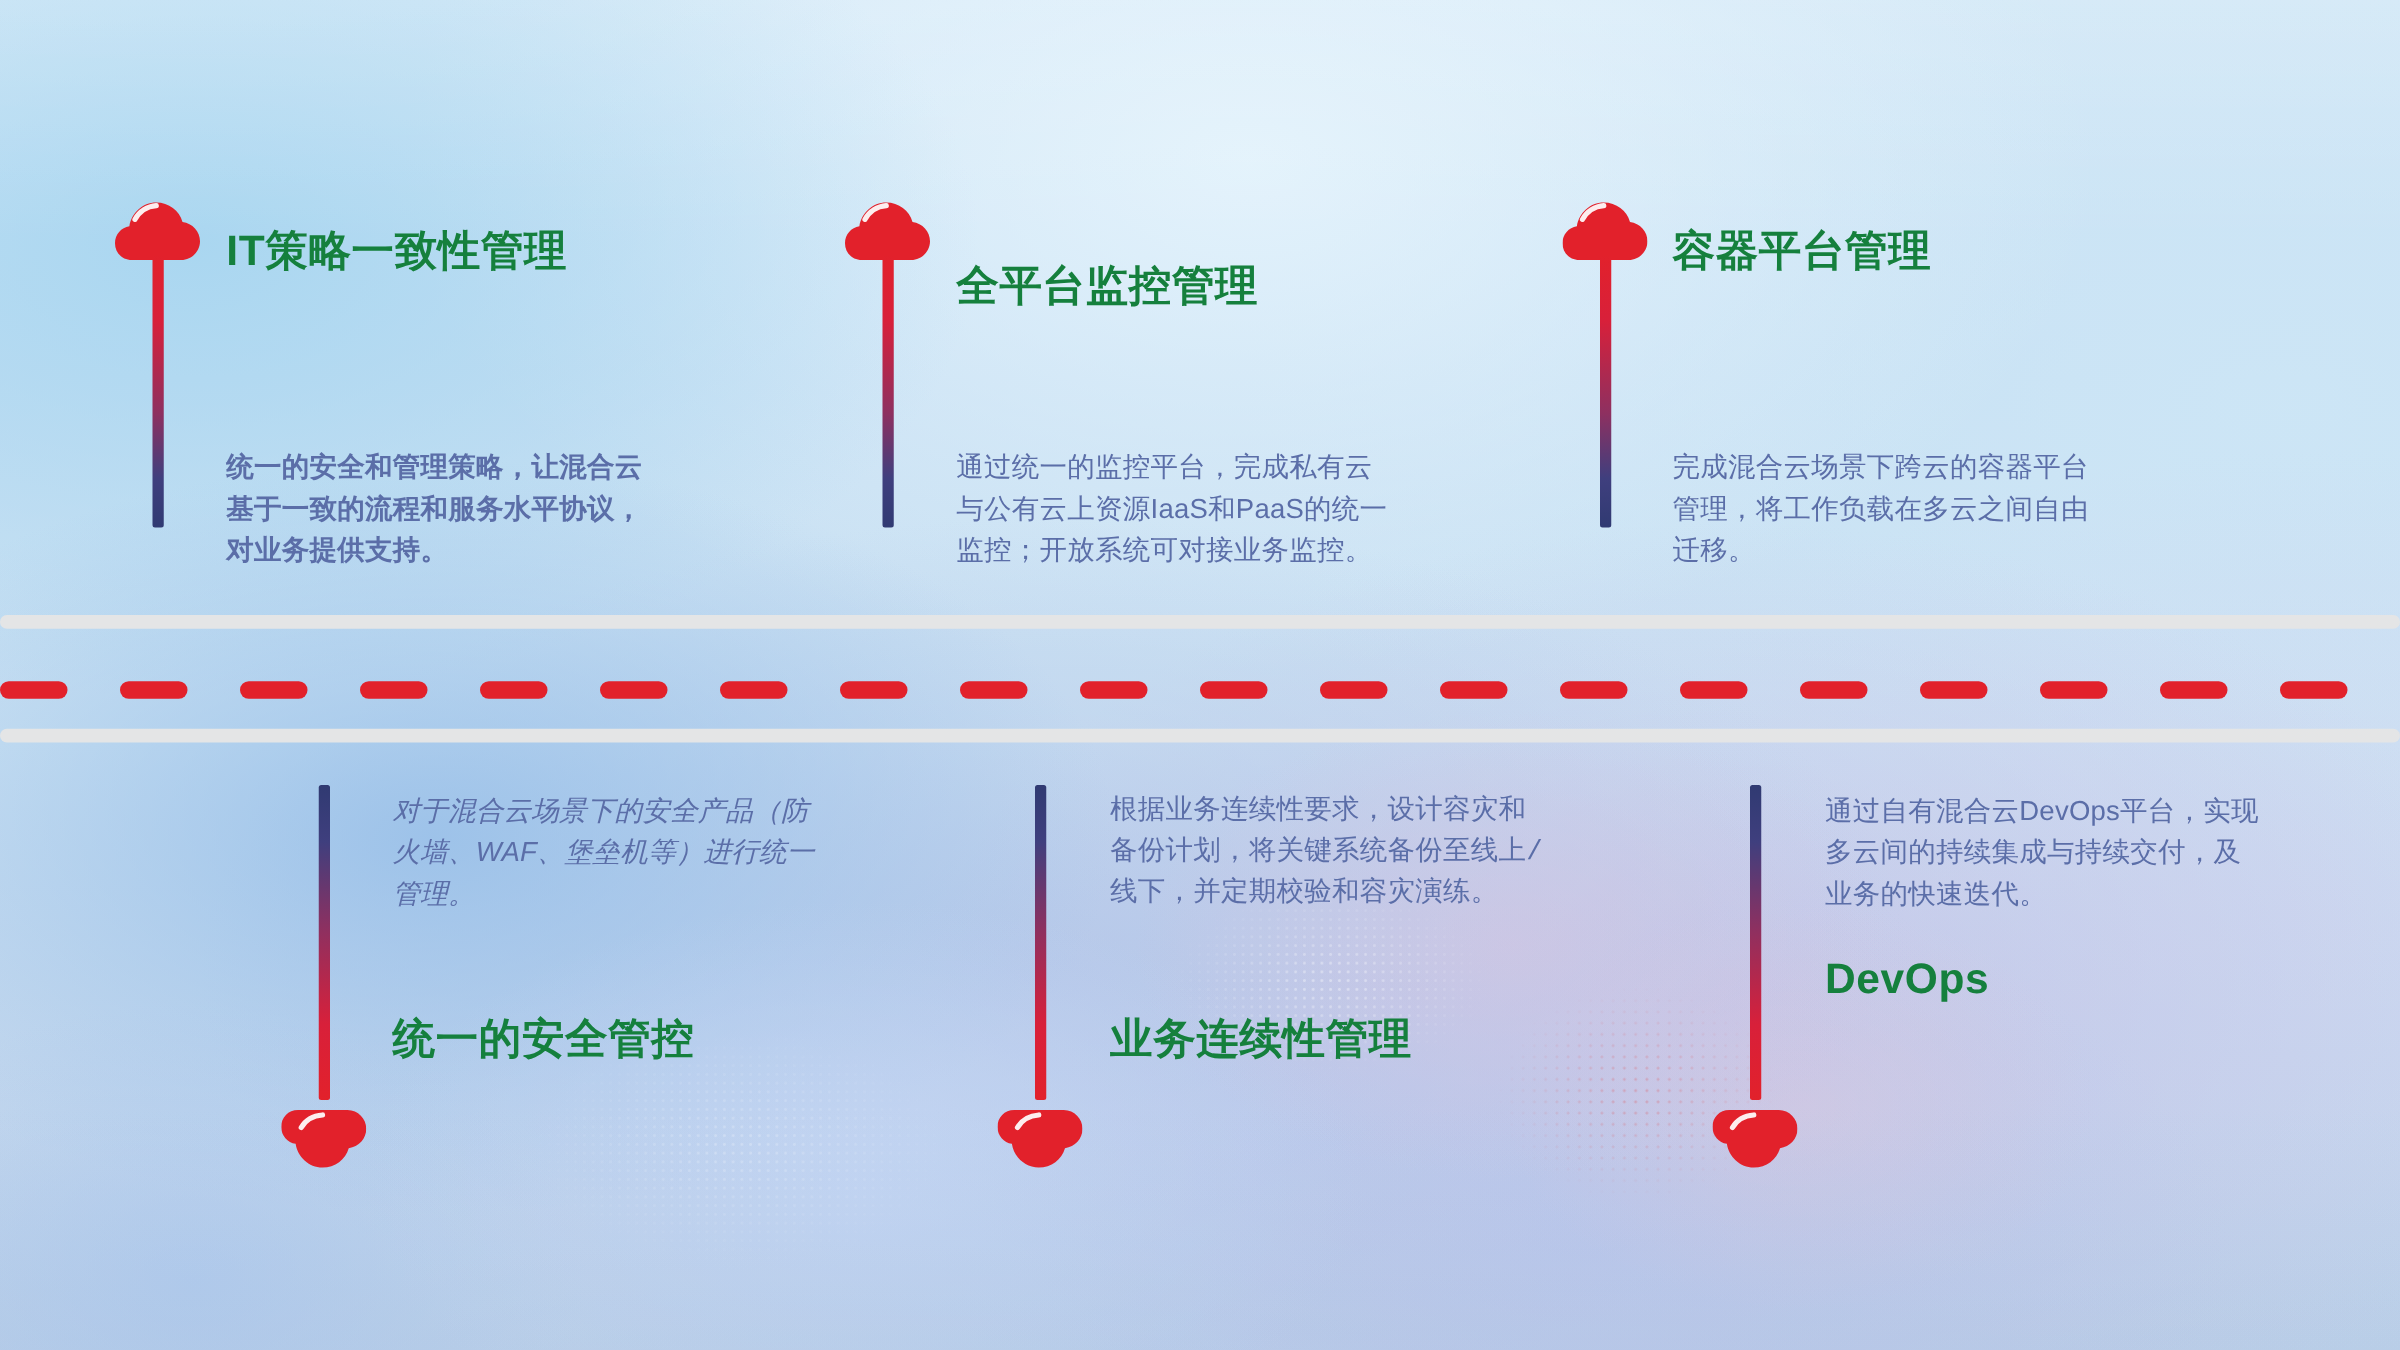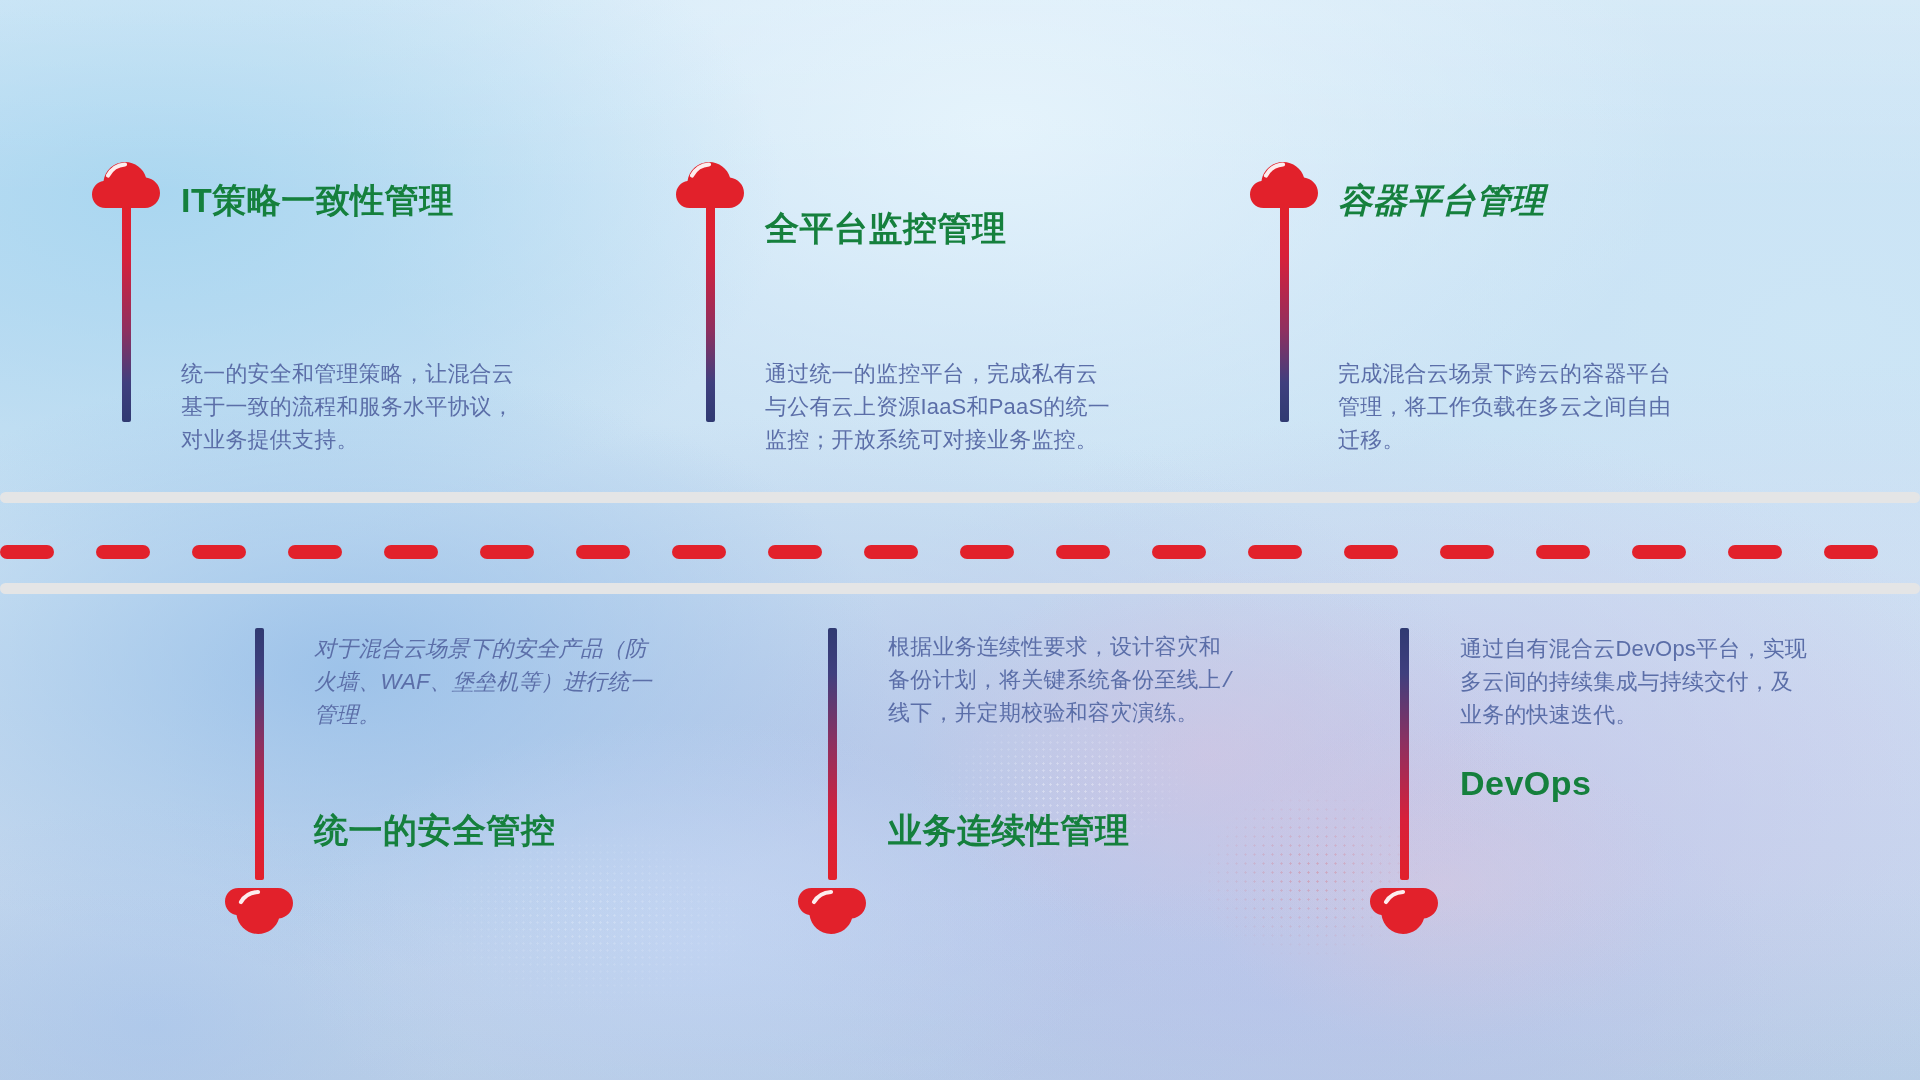--- a/index.html
+++ b/index.html
@@ -139,42 +139,42 @@
 <div class="rule bot"></div>
 
 <div class="col">
   <svg class="cloud" style="left:92px;top:158px;" viewBox="0 0 68 50">
     <path d="M13.5 50 C5.5 50 0 44 0 36.5 C0 29.5 5 24 11.5 23 C13 12.5 22 4 33 4
              C43 4 51.5 10.5 54 19.5 C62 20.5 68 27 68 35 C68 43 61.5 50 53 50 Z" fill="#e2212b"></path>
     <path d="M16 17.5 C19.5 11 26 7 33 6.5" stroke="#ffffff" stroke-width="4.2" stroke-linecap="round" fill="none" opacity=".92"></path>
   </svg>
   <div class="stem down" style="left:122px;top:204px;height:218px;"></div>
   <div class="title" style="left:181px;top:178px;">IT策略一致性管理</div>
-  <div class="desc" style="left:181px;top:357px;">统一的安全和管理策略，让混合云基于一致的流程和服务水平协议，对业务提供支持。</div>
+  <div class="desc" style="left:181px;top:357px;font-weight:bold;">统一的安全和管理策略，让混合云基于一致的流程和服务水平协议，对业务提供支持。</div>
 </div>
 
 <div class="col">
   <svg class="cloud" style="left:676px;top:158px;" viewBox="0 0 68 50">
     <path d="M13.5 50 C5.5 50 0 44 0 36.5 C0 29.5 5 24 11.5 23 C13 12.5 22 4 33 4
              C43 4 51.5 10.5 54 19.5 C62 20.5 68 27 68 35 C68 43 61.5 50 53 50 Z" fill="#e2212b"></path>
     <path d="M16 17.5 C19.5 11 26 7 33 6.5" stroke="#ffffff" stroke-width="4.2" stroke-linecap="round" fill="none" opacity=".92"></path>
   </svg>
   <div class="stem down" style="left:706px;top:204px;height:218px;"></div>
   <div class="title" style="left:765px;top:178px;margin-top:28px;">全平台监控管理</div>
   <div class="desc" style="left:765px;top:357px;">通过统一的监控平台，完成私有云与公有云上资源IaaS和PaaS的统一监控；开放系统可对接业务监控。</div>
 </div>
 
 <div class="col">
   <svg class="cloud" style="left:1250px;top:158px;" viewBox="0 0 68 50">
     <path d="M13.5 50 C5.5 50 0 44 0 36.5 C0 29.5 5 24 11.5 23 C13 12.5 22 4 33 4
              C43 4 51.5 10.5 54 19.5 C62 20.5 68 27 68 35 C68 43 61.5 50 53 50 Z" fill="#e2212b"></path>
     <path d="M16 17.5 C19.5 11 26 7 33 6.5" stroke="#ffffff" stroke-width="4.2" stroke-linecap="round" fill="none" opacity=".92"></path>
   </svg>
   <div class="stem down" style="left:1280px;top:204px;height:218px;"></div>
-  <div class="title" style="left:1338px;top:178px;font-style:italic;">容器平台管理</div>
+  <div class="title" style="left:1338px;top:178px;">容器平台管理</div>
   <div class="desc" style="left:1338px;top:357px;">完成混合云场景下跨云的容器平台管理，将工作负载在多云之间自由迁移。</div>
 </div>
 
 <div class="col">
   <div class="stem up" style="left:255px;top:628px;height:252px;"></div>
   <svg class="cloud" style="left:225px;top:888px;" viewBox="0 0 68 50">
     <g transform="translate(0,50) scale(1,-1)">
       <path d="M13.5 50 C5.5 50 0 44 0 36.5 C0 29.5 5 24 11.5 23 C13 12.5 22 4 33 4
                C43 4 51.5 10.5 54 19.5 C62 20.5 68 27 68 35 C68 43 61.5 50 53 50 Z" fill="#e2212b"></path>
     </g>

